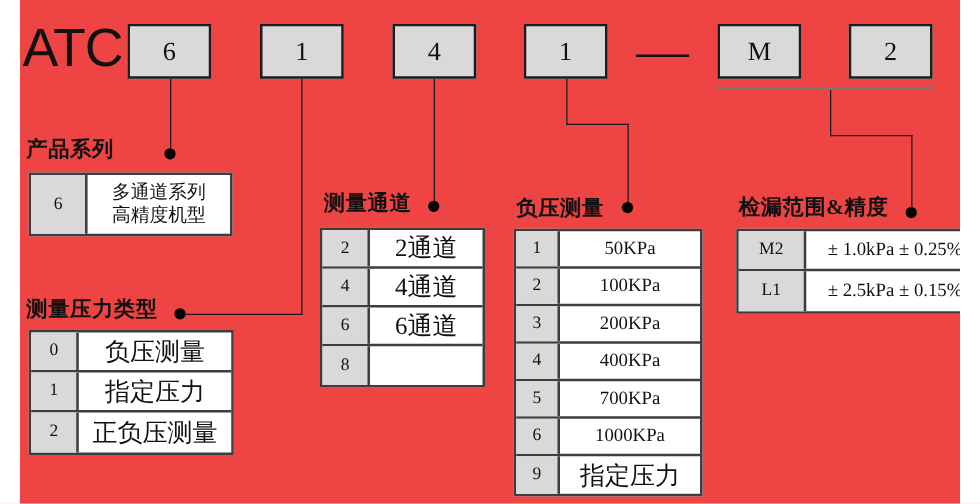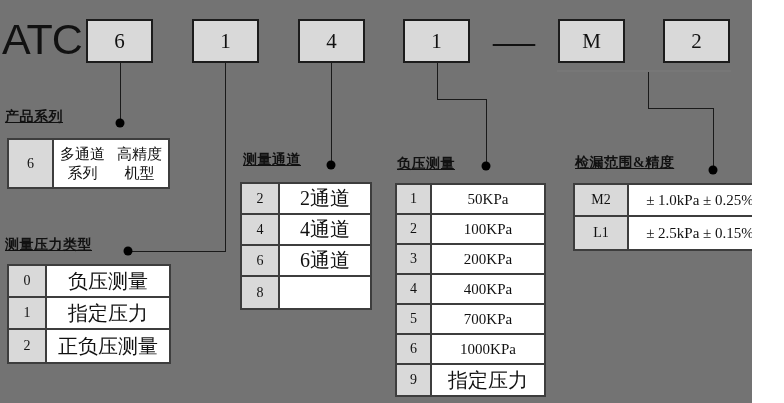--- a/index.html
+++ b/index.html
@@ -1,18 +1,18 @@
 <!DOCTYPE html>
 <html><head>
 <meta charset="utf-8">
 <style>
   html,body{margin:0;padding:0;background:#ffffff;}
   .canvas{
-    position:relative;width:752px;height:403px;background:#737373;overflow:hidden;
-    font-family:"Liberation Serif",serif;color:#1a1a1a;
+    position:relative;width:752px;height:403px;background:#ef4444;overflow:hidden;
+    font-family:"Liberation Serif",serif;color:#1a1a1a;margin-left:16px;
   }
   .atc{
     position:absolute;left:2px;top:14px;font-family:"Liberation Sans",sans-serif;
     font-size:43px;line-height:50px;letter-spacing:-1px;color:#111;
   }
   .code-box{
     position:absolute;top:19px;width:67px;height:44px;box-sizing:border-box;
     background:#d9d9d9;border:2px solid #1c1c1c;
     display:flex;align-items:center;justify-content:center;
     font-size:21px;color:#111;
@@ -24,42 +24,42 @@
   }
   .ln{position:absolute;background:#1a1a1a;}
   .ln.v{width:1px;}
   .ln.h{height:1px;}
   .underline{position:absolute;background:#777;height:2px;}
   .dot{
     position:absolute;width:9px;height:9px;border-radius:50%;background:#000;
     transform:translate(-50%,-50%);
   }
   .hdr{
-    position:absolute;font-weight:bold;font-size:14px;letter-spacing:0.5px;
-    color:#111;white-space:nowrap;text-decoration:underline;
+    position:absolute;font-weight:bold;font-size:17px;letter-spacing:0.5px;
+    color:#111;white-space:nowrap;
   }
   .tbl{
     position:absolute;box-sizing:border-box;border:2px solid #3d3d3d;background:#fff;
     display:flex;flex-direction:column;
   }
   .trow{
     display:flex;box-sizing:border-box;border-bottom:2px solid #3d3d3d;
   }
   .trow:last-child{border-bottom:none;}
   .tcode{
     box-sizing:border-box;background:#d9d9d9;border-right:2px solid #3d3d3d;
     display:flex;align-items:center;justify-content:center;
     font-size:14px;color:#111;flex:0 0 auto;
   }
   .tlabel{
     flex:1;display:flex;align-items:center;justify-content:center;
     font-size:20px;color:#111;text-align:center;
   }
   .tlabel.small{font-size:15px;}
-  .two-line{flex-direction:row;line-height:1.25;font-size:15px;}
+  .two-line{flex-direction:column;line-height:1.25;font-size:15px;}
 </style>
 </head>
 <body>
 
 <div class="canvas">
 
   <div class="atc">ATC</div>
   <div class="code-box" style="left:86px">6</div>
   <div class="code-box" style="left:192px">1</div>
   <div class="code-box" style="left:298px">4</div>

